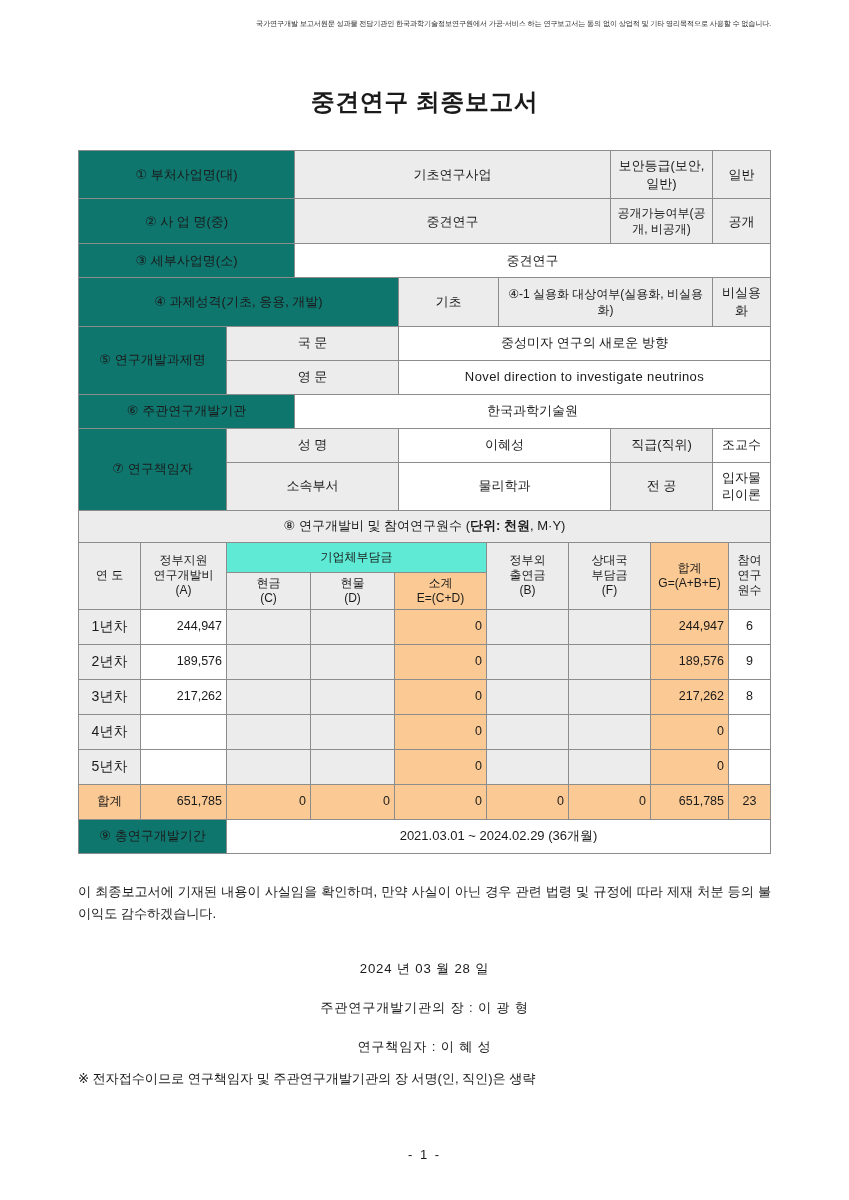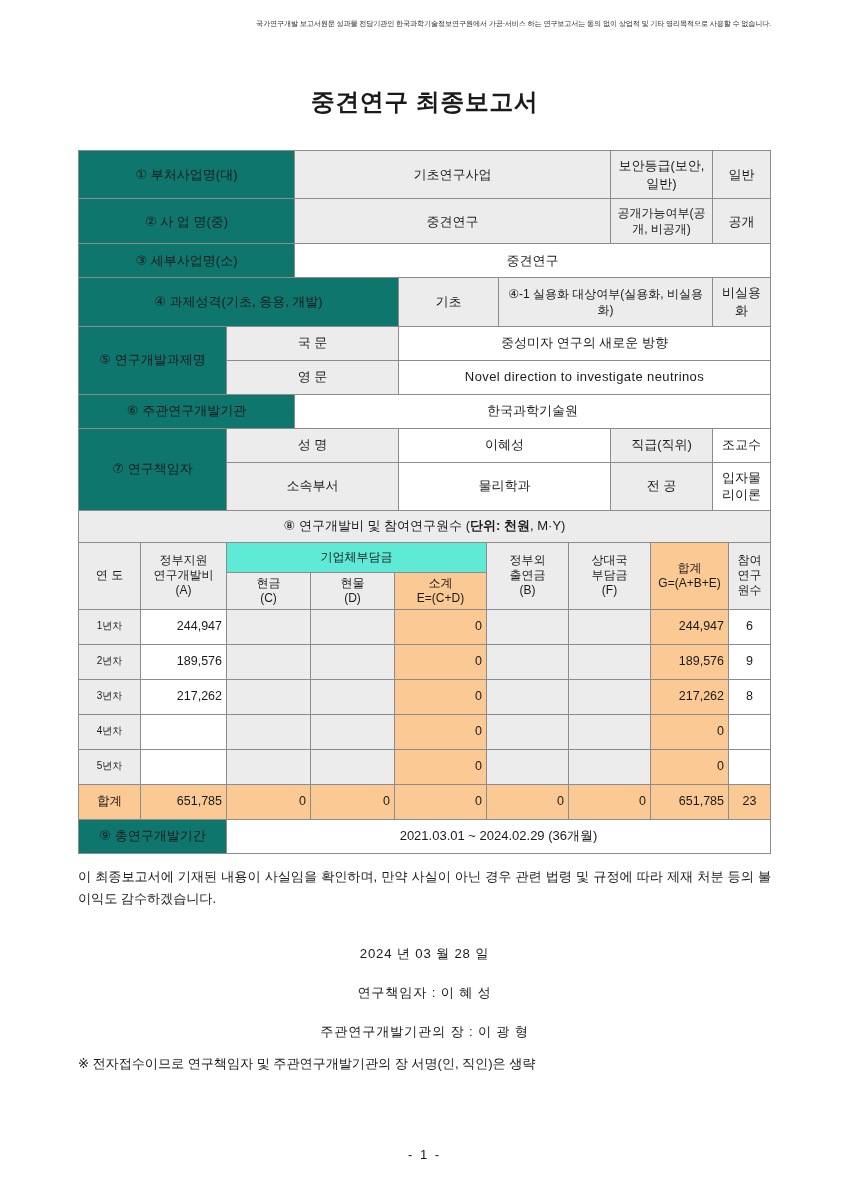--- a/index.html
+++ b/index.html
@@ -61,25 +61,25 @@
     line-height:1.25;
     font-weight:normal;
   }
   .bud { border-collapse:collapse; width:692px; table-layout:fixed; }
   .bud th { background:#ececec; height:30px; }
   .bud th.orange { background:#fbc993; }
   .bud td { height:35px; background:#ffffff; }
   .bud td.gray { background:#ececec; }
   .bud td.orange { background:#fbc993; }
   .bud td.num { text-align:right; font-size:12.5px; }
-  .bud td.yr { background:#ececec; font-size:10px; }
+  .bud td.yr { background:#ececec; font-size:14px; }
   .bud td.ctr { text-align:center; font-size:12.5px; }
 
   .declare {
-    margin-top: 12px;
+    margin-top: 27px;
     font-size: 13.2px;
     line-height: 1.72;
     text-align: justify;
     letter-spacing: -0.1px;
   }
   .sigblock { margin-top: 34px; text-align:center; }
   .sigline { font-size:13.2px; letter-spacing:0.8px; margin-bottom:21px; }
   .sigline:last-child { margin-bottom:0; }
 
   .minister-wrap {
@@ -308,21 +308,21 @@
         <td class="lbl">⑨ 총연구개발기간</td>
         <td class="val">2021.03.01 ~ 2024.02.29 (36개월)</td>
       </tr>
     </tbody>
   </table>
 
   <p class="declare">이 최종보고서에 기재된 내용이 사실임을 확인하며, 만약 사실이 아닌 경우 관련 법령 및 규정에 따라 제재 처분 등의 불이익도 감수하겠습니다.</p>
 
   <div class="sigblock">
     <div class="sigline">2024 년   03 월 28 일</div>
+    <div class="sigline">주관연구개발기관의 장 :  이 광 형</div>
     <div class="sigline">연구책임자 :  이 혜 성</div>
-    <div class="sigline">주관연구개발기관의 장 :  이 광 형</div>
   </div>
 
 
   <div class="note">※ 전자접수이므로 연구책임자 및 주관연구개발기관의 장 서명(인, 직인)은 생략</div>
 
   <div class="pagenum">- 1 -</div>
 </div>
 
 </body></html>

